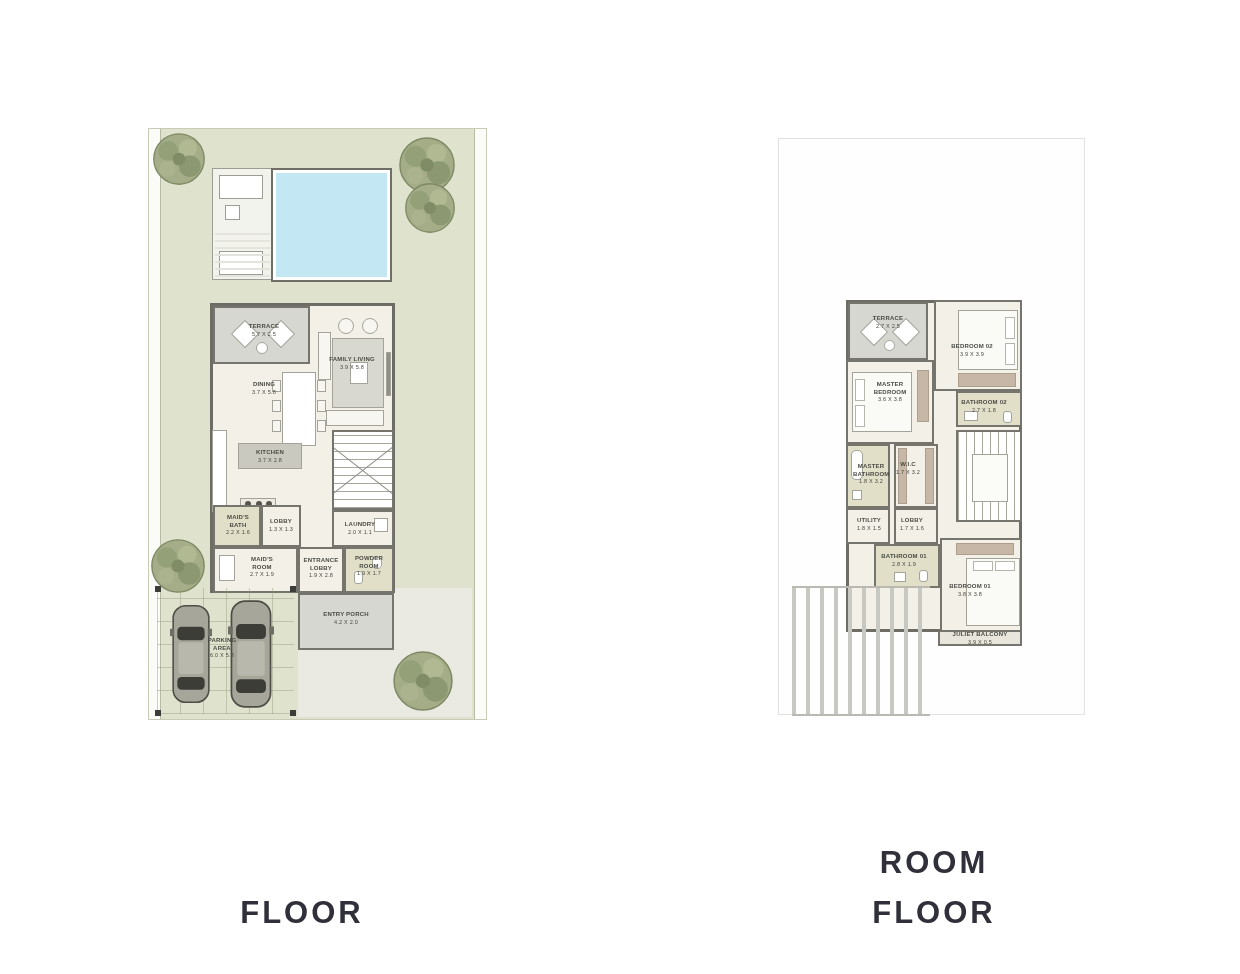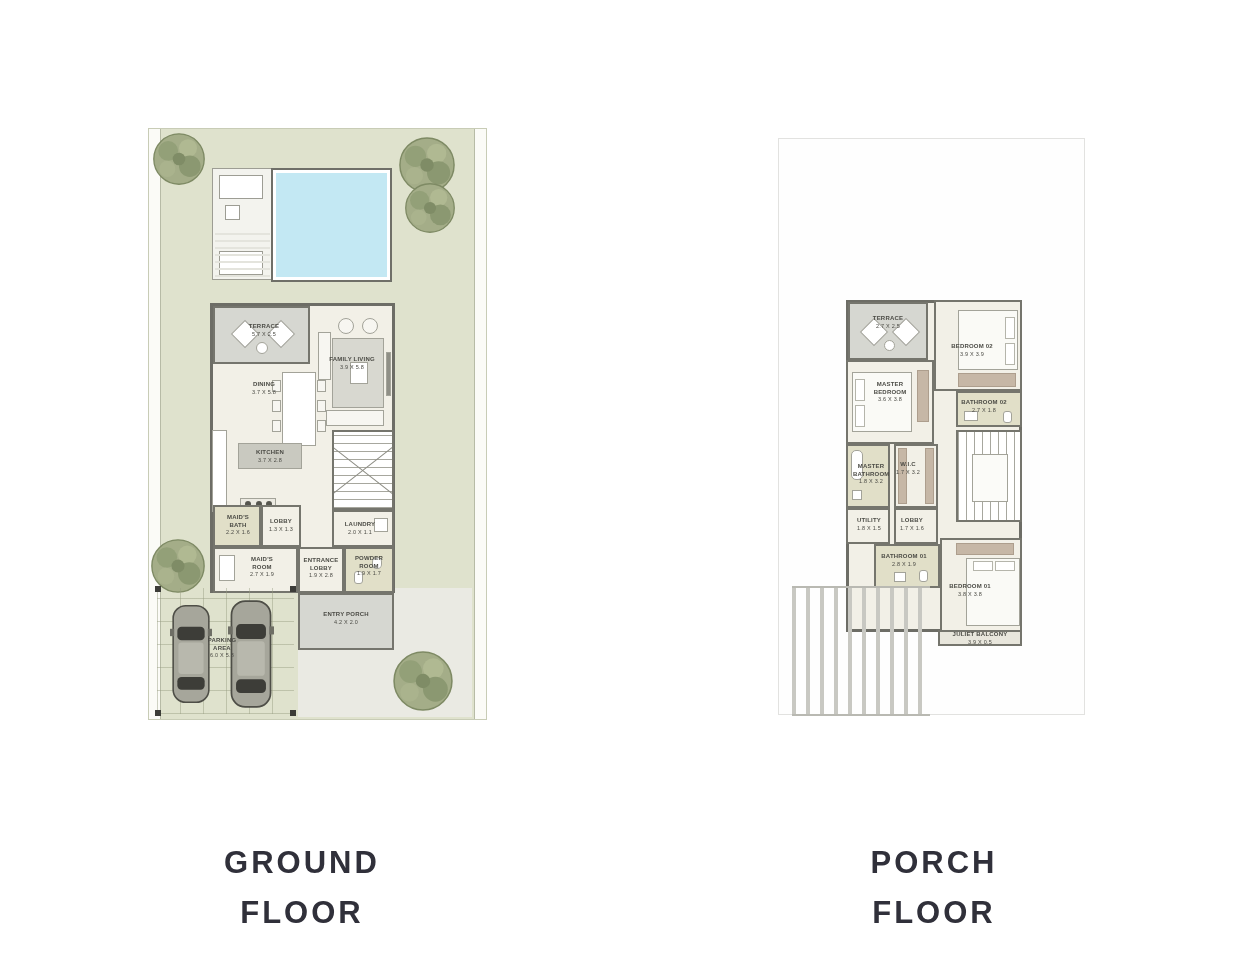--- a/index.html
+++ b/index.html
@@ -341,18 +341,17 @@
   </div>
   <div class="room-label" style="left:970px;top:590px;width:46px;z-index:40;">
     <span class="nm">BEDROOM 01</span>
     <span class="dims">3.8 X 3.8</span>
   </div>
   <div class="room-label" style="left:980px;top:638px;width:70px;z-index:40;">
     <span class="nm">JULIET BALCONY</span>
     <span class="dims">3.9 X 0.5</span>
   </div>
 
-  <div class="floor-title" style="left:302px;top:845px;">GROUND</div>
   <div class="floor-title" style="left:302px;top:895px;">FLOOR</div>
-  <div class="floor-title" style="left:934px;top:845px;">PORCH</div>
+  <div class="floor-title" style="left:934px;top:845px;">ROOM</div>
   <div class="floor-title" style="left:934px;top:895px;">FLOOR</div>
 
 </div>
 
 </body></html>

